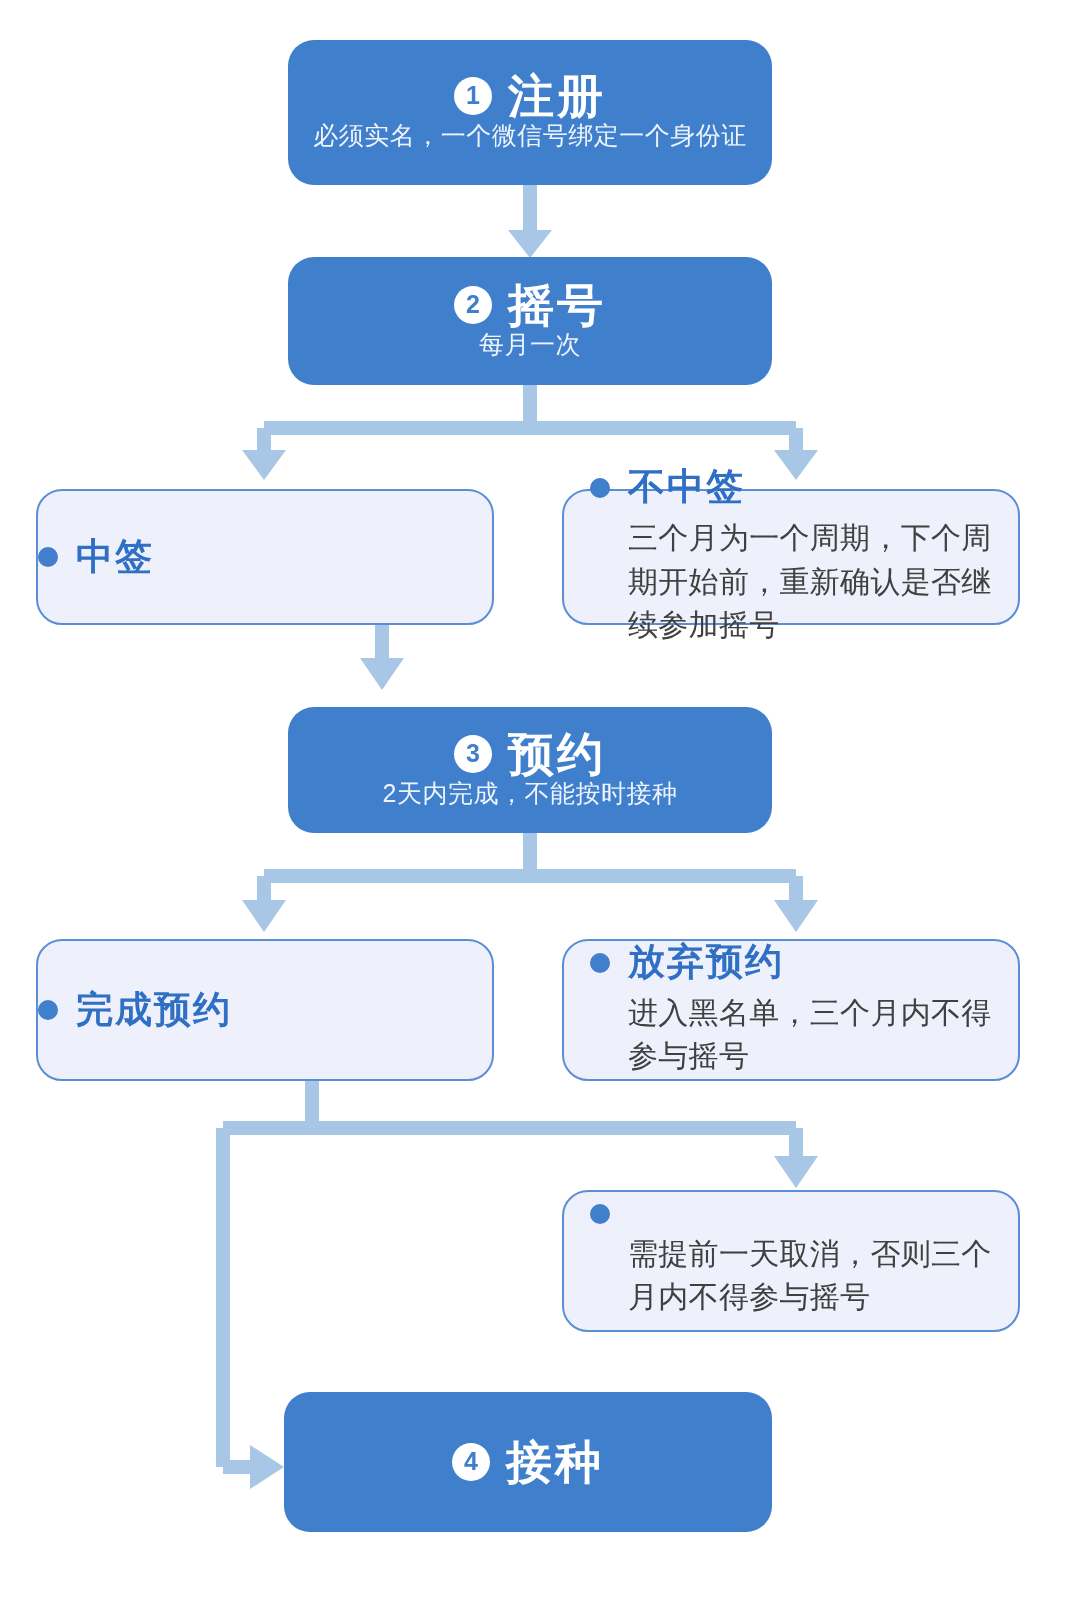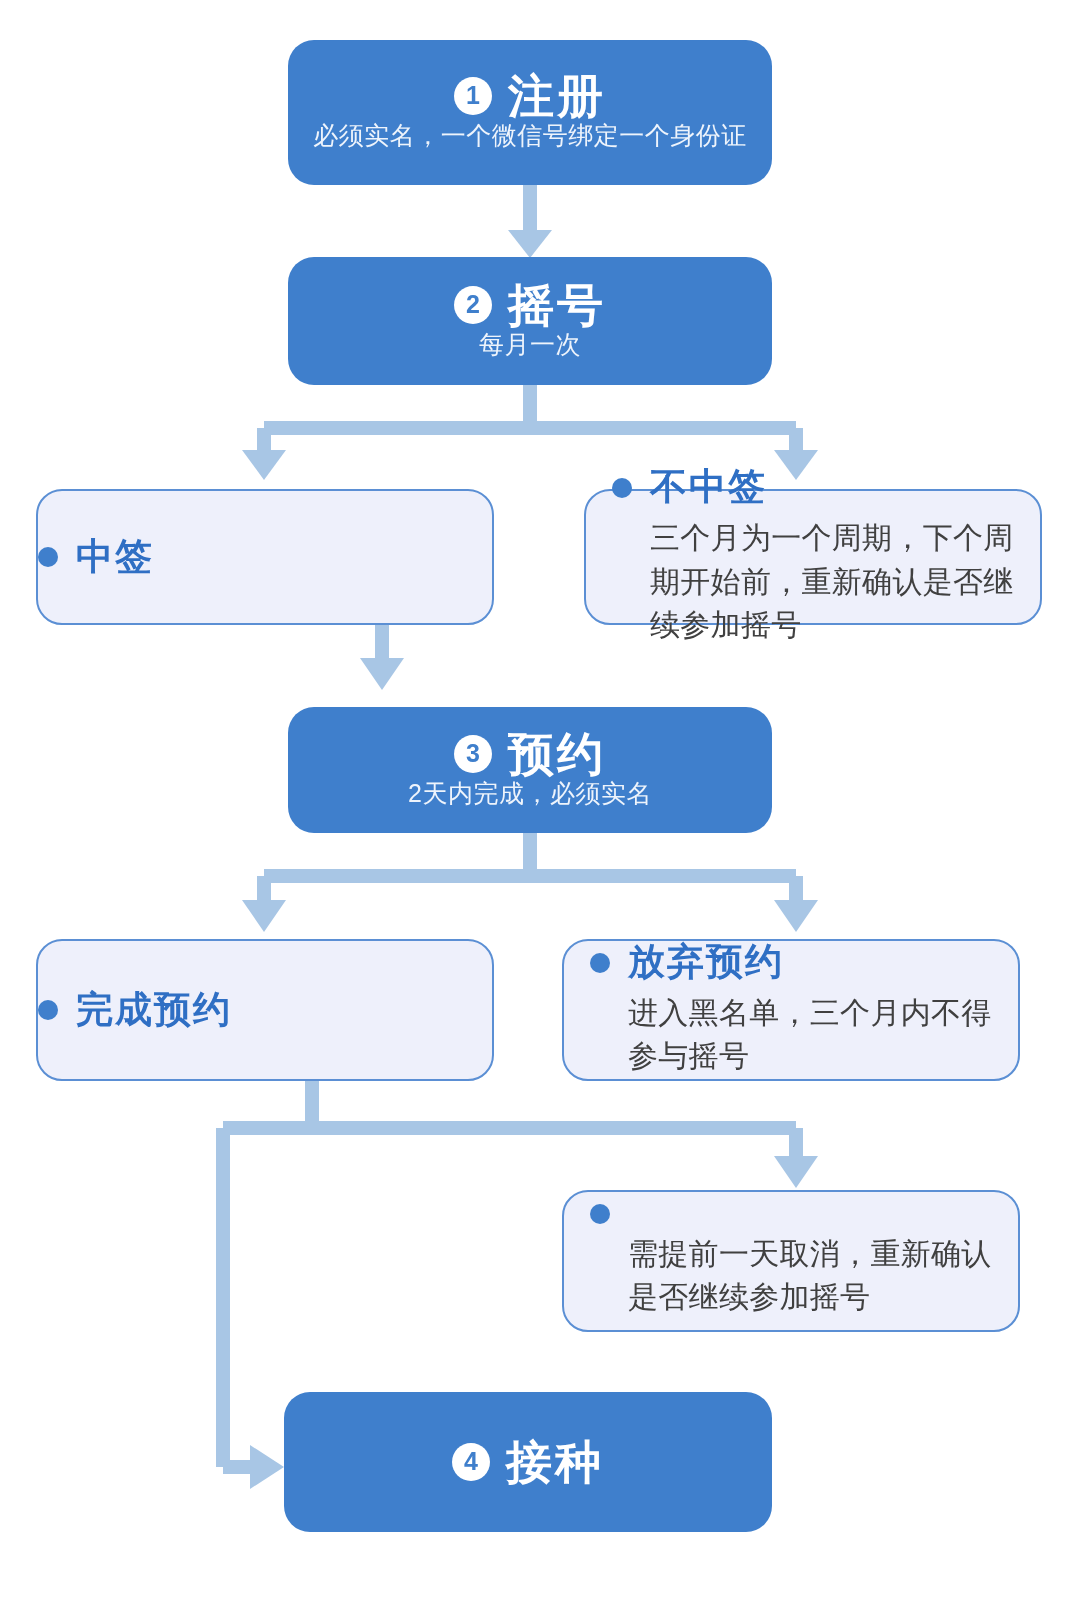--- a/index.html
+++ b/index.html
@@ -192,34 +192,34 @@
     <div class="step-sub">每月一次</div>
   </div>
 
   <div class="branch center" style="left:36px; top:489px; width:458px; height:136px;">
     <div class="branch-head">
       <span class="bullet"></span>
       <span>中签</span>
     </div>
   </div>
 
-  <div class="branch left-align" style="left:562px; top:489px; width:458px; height:136px;margin-left:22px;">
+  <div class="branch left-align" style="left:562px; top:489px; width:458px; height:136px;">
     <div class="branch-head">
       <span class="bullet"></span>
       <span>不中签</span>
     </div>
     <div class="branch-body">三个月为一个周期，下个周期开始前，重新确认是否继续参加摇号</div>
   </div>
 
   <div class="step" style="left:288px; top:707px; width:484px; height:126px;">
     <div class="step-title">
       <span class="step-num">3</span>
       <span>预约</span>
     </div>
-    <div class="step-sub">2天内完成，必须实名</div>
+    <div class="step-sub">2天内完成，不能按时接种</div>
   </div>
 
   <div class="branch left-align" style="left:562px; top:939px; width:458px; height:142px;">
     <div class="branch-head">
       <span class="bullet"></span>
       <span>放弃预约</span>
     </div>
     <div class="branch-body">进入黑名单，三个月内不得参与摇号</div>
   </div>
 
@@ -227,21 +227,21 @@
     <div class="branch-head">
       <span class="bullet"></span>
       <span>完成预约</span>
     </div>
   </div>
 
   <div class="branch left-align" style="left:562px; top:1190px; width:458px; height:142px;">
     <div class="branch-head">
       <span class="bullet"></span>
     </div>
-    <div class="branch-body">需提前一天取消，重新确认是否继续参加摇号</div>
+    <div class="branch-body">需提前一天取消，否则三个月内不得参与摇号</div>
   </div>
 
   <div class="step" style="left:284px; top:1392px; width:488px; height:140px;">
     <div class="step-title">
       <span class="step-num">4</span>
       <span>接种</span>
     </div>
   </div>
 
 </div>

